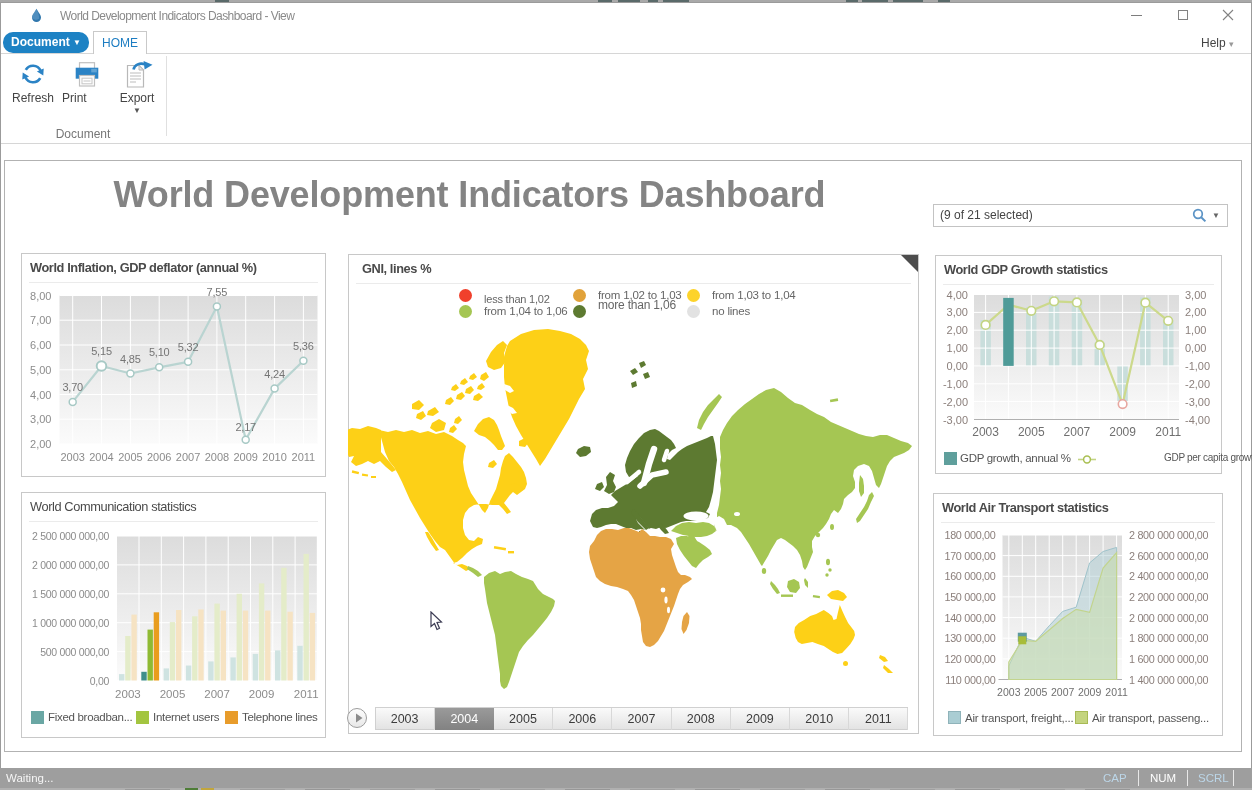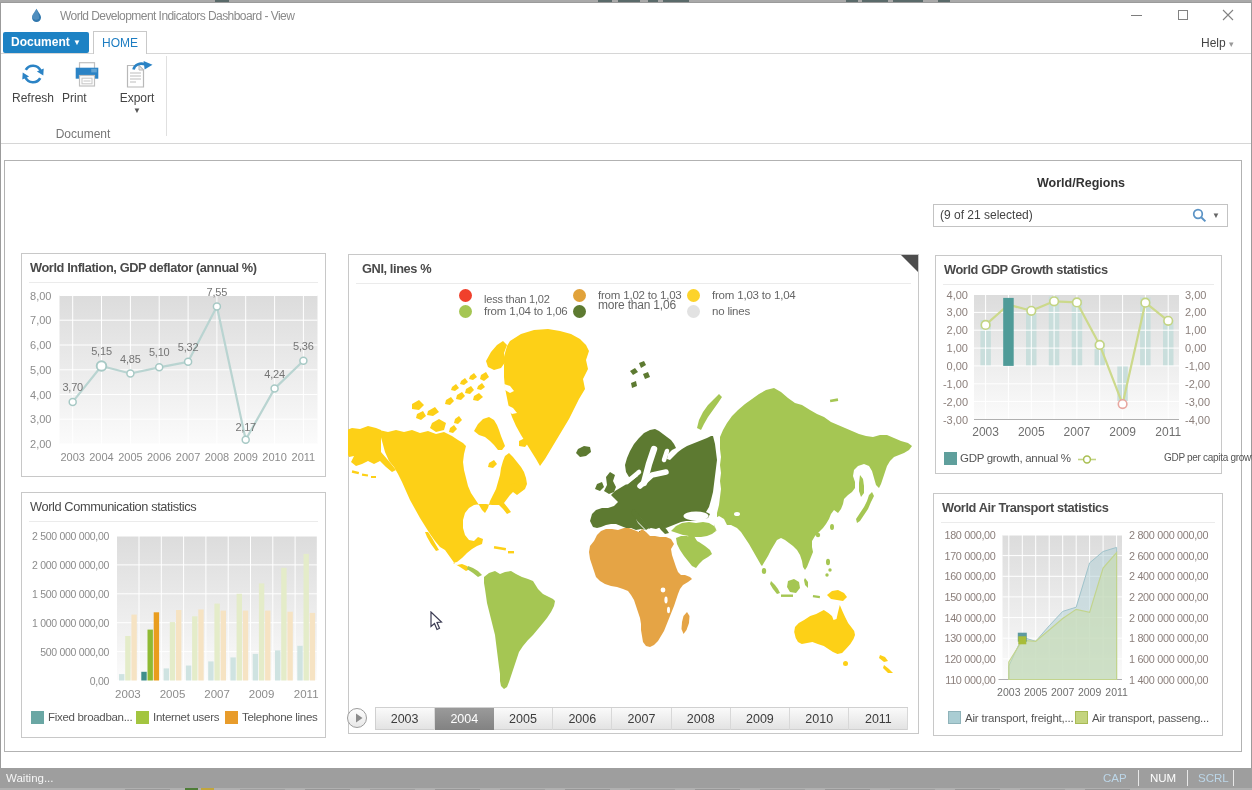--- a/index.html
+++ b/index.html
@@ -23,21 +23,21 @@
       <path d="M6.5 0.8 C8.3 4.4 11 6.8 11 9.6 A4.5 4.5 0 0 1 2 9.6 C2 6.8 4.7 4.4 6.5 0.8 Z" fill="#3077ad"></path>
       <path d="M6.5 0.8 C7.6 4.4 9.4 7.5 9.2 10.4 A4.5 4.5 0 0 1 2 9.6 C2 6.8 4.7 4.4 6.5 0.8 Z" fill="#6ba3cc" fill-opacity="0.55"></path>
     </svg>
     <div class="abs" style="left:60px;top:9px;font-size:12px;letter-spacing:-0.55px;color:#8a8a8a">World Development Indicators Dashboard - View</div>
     <div class="abs" style="left:1131px;top:15px;width:11px;height:1.2px;background:#7d7d7d"></div>
     <div class="abs" style="left:1178px;top:10px;width:10px;height:10px;border:1.1px solid #828282"></div>
     <svg class="abs" style="left:1222px;top:9px" width="12" height="12" viewBox="0 0 12 12">
       <path d="M1 1 L11 11 M11 1 L1 11" stroke="#828282" stroke-width="1.1"></path>
     </svg>
     <div class="abs" style="left:1px;top:53px;width:1250px;height:1px;background:#d6d6d6"></div>
-    <div class="abs" style="left:3px;top:32px;width:86px;height:21px;background:#1d82c4;border-radius:2px;color:#fff;font-size:12px;font-weight:bold;text-align:center;line-height:21px">Document <span style="font-size:8px;position:relative;top:-1px">▼</span></div>
+    <div class="abs" style="left:3px;top:32px;width:86px;height:21px;background:#1d82c4;border-radius:10px;color:#fff;font-size:12px;font-weight:bold;text-align:center;line-height:21px">Document <span style="font-size:8px;position:relative;top:-1px">▼</span></div>
     <div class="abs" style="left:93px;top:31px;width:54px;height:23px;background:#fff;border:1px solid #c9c9c9;border-bottom:none;color:#1d7dc2;font-size:12px;text-align:center;line-height:22px">HOME</div>
     <div class="abs" style="left:1201px;top:36px;font-size:12px;color:#444">Help <span style="color:#999;font-size:9px">▾</span></div>
     <svg class="abs" style="left:20px;top:61px" width="26" height="26" viewBox="0 0 26 26">
       <g fill="none" stroke="#2b83c5" stroke-width="2.7">
         <path d="M5.8 8.9 A 8.3 8.3 0 0 1 20.5 9.5"></path>
         <path d="M20.2 17.1 A 8.3 8.3 0 0 1 5.5 16.5"></path>
       </g>
       <path d="M23.3 14.6 L23.7 7.5 L16.9 10.6 Z" fill="#2b83c5"></path>
       <path d="M2.7 11.4 L2.3 18.5 L9.1 15.4 Z" fill="#2b83c5"></path>
     </svg>
@@ -62,21 +62,21 @@
       <path d="M17.6 0 L26.5 3.8 L18.6 8.6 Z" fill="#2b83c5"></path>
     </svg>
     <div class="abs" style="left:8px;top:91px;width:50px;font-size:12px;color:#444;text-align:center">Refresh</div>
     <div class="abs" style="left:62px;top:91px;width:50px;font-size:12px;color:#444;">Print</div>
     <div class="abs" style="left:112px;top:91px;width:50px;font-size:12px;color:#444;text-align:center">Export</div>
     <div class="abs" style="left:131px;top:106px;width:12px;font-size:8px;color:#555;text-align:center">▼</div>
     <div class="abs" style="left:166px;top:56px;width:1px;height:80px;background:#e0e0e0"></div>
     <div class="abs" style="left:0;top:127px;width:166px;font-size:12px;color:#777;text-align:center">Document</div>
     <div class="abs" style="left:1px;top:143px;width:1250px;height:1px;background:#d6d6d6"></div>
     <div class="abs" style="left:4px;top:160px;width:1238px;height:592px;border:1px solid #b2b2b2;background:#fff"></div>
-    <div class="abs" style="left:933px;top:176px;width:296px;text-align:center;font-size:12.5px;font-weight:bold;color:#333">World/Regions</div>
+    <div class="abs" style="left:4px;top:174px;width:931px;text-align:center;font-size:36px;font-weight:bold;color:#848484;letter-spacing:-0.15px">World Development Indicators Dashboard</div>
     <div class="abs" style="left:933px;top:204px;width:295px;height:23px;border:1px solid #c3c3c3;background:#fff"></div>
     <div class="abs" style="left:940px;top:208px;font-size:12px;color:#444">(9 of 21 selected)</div>
     <svg class="abs" style="left:1192px;top:208px" width="15" height="15" viewBox="0 0 15 15">
       <circle cx="6" cy="6" r="4.3" fill="none" stroke="#5b93c5" stroke-width="1.7"></circle>
       <line x1="9.2" y1="9.2" x2="13.4" y2="13.4" stroke="#5b93c5" stroke-width="2"></line>
     </svg>
     <div class="abs" style="left:1212px;top:211px;font-size:8px;color:#666">▼</div>
     <div class="abs" style="left:21px;top:253px;width:305px;height:224px;border:1px solid #c8c8c8;background:#fff"></div>
     <div class="abs" style="left:30px;top:260px;font-size:12.8px;font-weight:bold;letter-spacing:-0.4px;color:#4a4a4a">World Inflation, GDP deflator (annual %)</div>
     <div class="abs" style="left:29px;top:282px;width:289px;height:1px;background:#ebebeb"></div>

